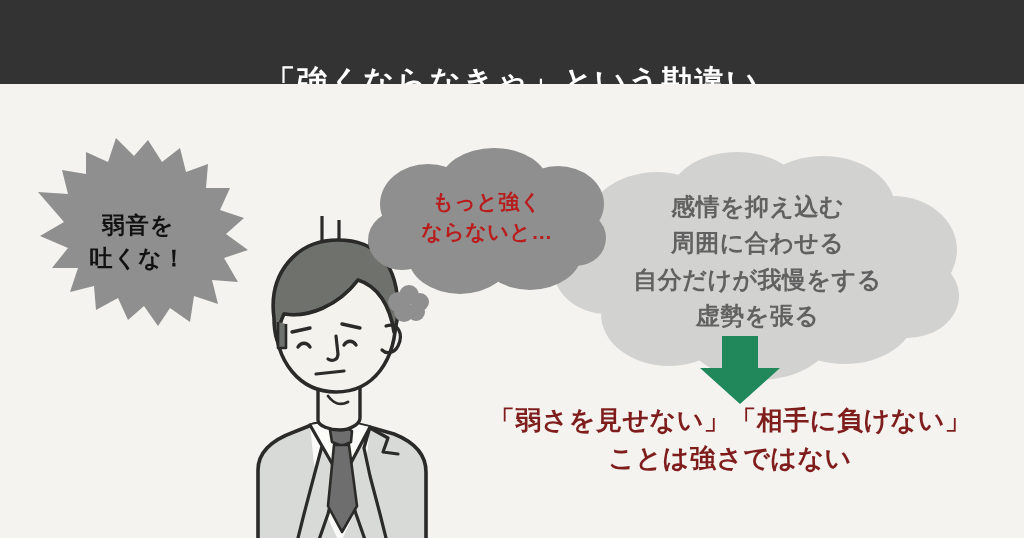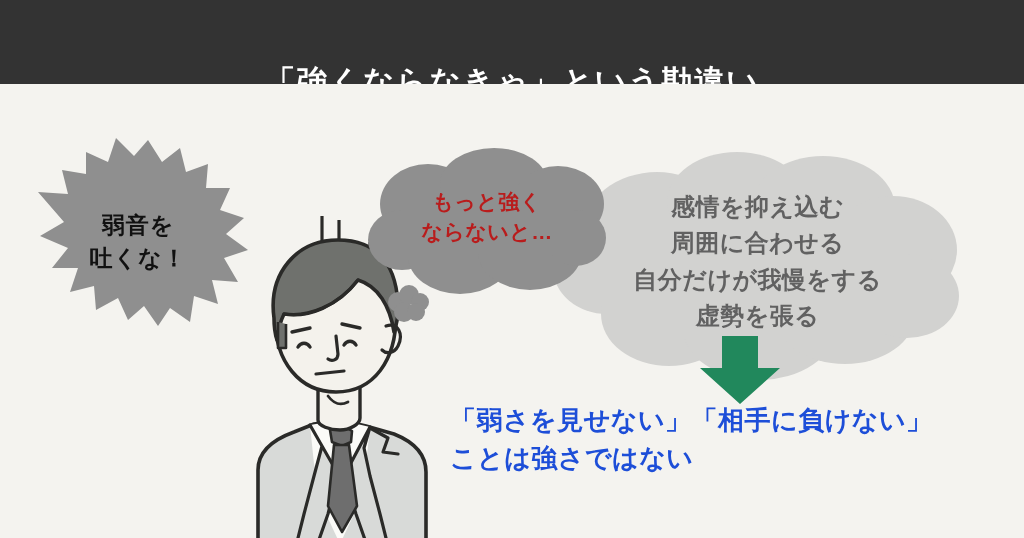--- a/index.html
+++ b/index.html
@@ -140,22 +140,22 @@
     height: 68px;
   }
   #down-arrow svg { display: block; width: 100%; height: 100%; }
 
   
   #conclusion-text {
     position: absolute;
     left: 450px;
     top: 317px;
     width: 560px;
-    text-align: left;
-    color: #1d4ed8;
+    text-align: center;
+    color: #7f1d1d;
     font-size: 26px;
     font-weight: 700;
     line-height: 1.48;
     letter-spacing: 0.5px;
     white-space: pre-line;
   }
 
   
   #character {
     position: absolute;

